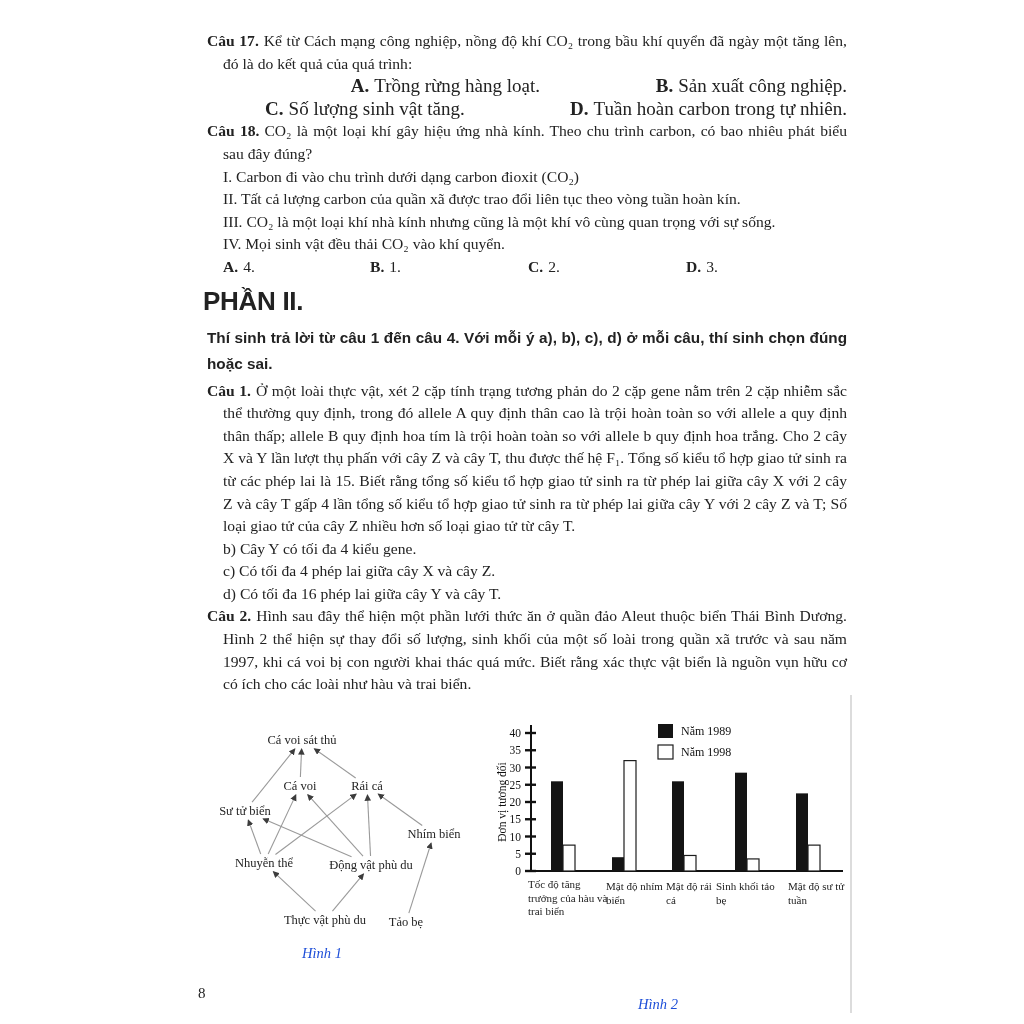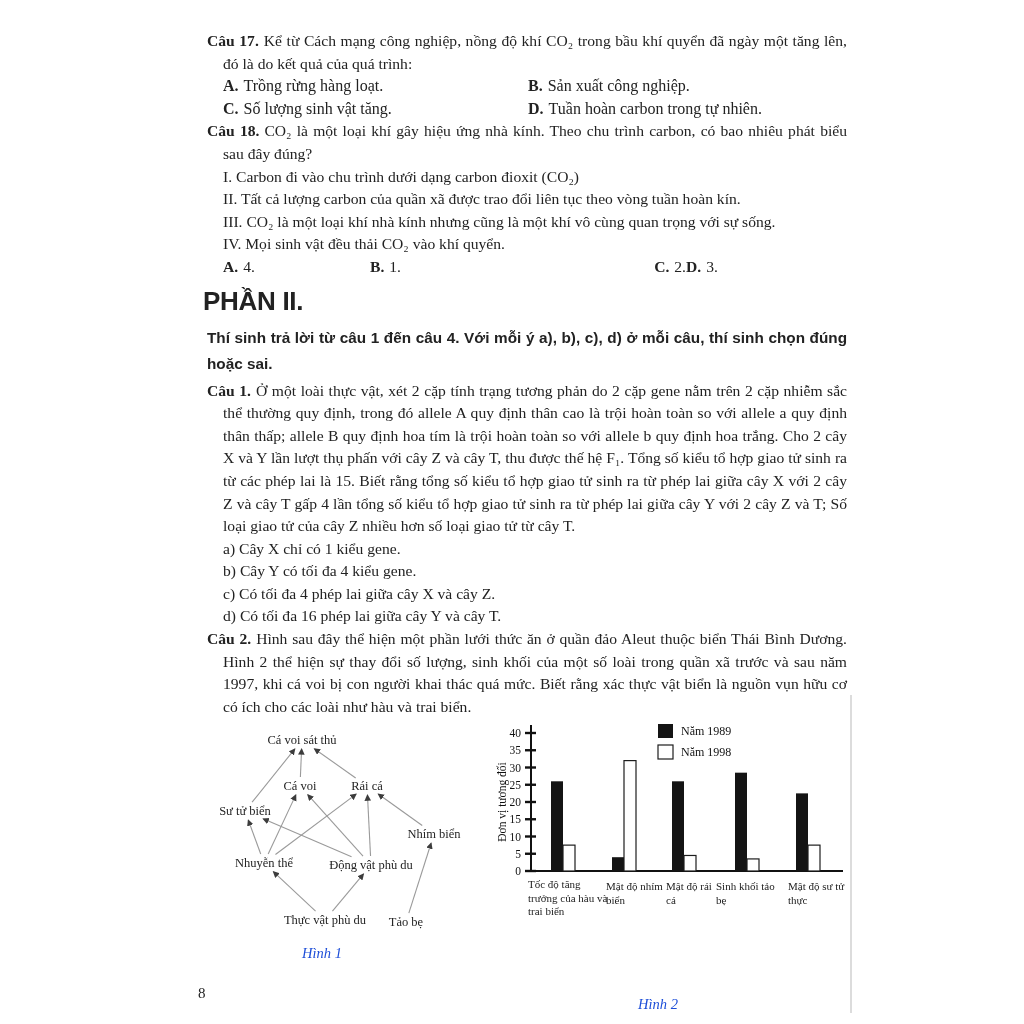--- a/index.html
+++ b/index.html
@@ -3,24 +3,24 @@
 <meta charset="utf-8">
 <style>
   html,body{margin:0;padding:0;background:#ffffff;}
   .page{position:relative;width:1024px;height:1024px;background:#ffffff;overflow:hidden;
         font-family:"Liberation Serif",serif;color:#222;}
   .content{position:absolute;left:207px;top:30px;width:640px;}
   p{margin:0;}
   .q{font-size:15.6px;line-height:22.6px;text-align:justify;padding-left:16px;text-indent:-16px;}
   .qlabel{font-weight:bold;margin-right:5px;}
   .stmt{font-size:15.6px;line-height:22.6px;padding-left:16px;}
-  .optrow{display:flex;padding-left:16px;font-size:16px;line-height:22.6px;}
+  .optrow{display:flex;padding-left:16px;font-size:19px;line-height:22.6px;justify-content:flex-end;}
   .optcol1{width:305px;flex:0 0 305px;}
   .ansrow{display:flex;padding-left:16px;font-size:15.6px;line-height:22.6px;}
-  .ans1{flex:0 0 147px;} .ans2{flex:0 0 158px;} .ans3{flex:0 0 158px;text-align:right;} .ans4{flex:1;}
+  .ans1{flex:0 0 147px;} .ans2{flex:0 0 158px;} .ans3{flex:0 0 158px;} .ans4{flex:1;}
   .optlabel{font-weight:bold;margin-right:5px;}
   .part-heading{font-family:"Liberation Sans",sans-serif;font-weight:bold;font-size:26px;
         letter-spacing:-0.3px;margin:7px 0 8px -4px;}
   .instruction{font-family:"Liberation Sans",sans-serif;font-weight:bold;font-size:15.3px;
         line-height:26px;text-align:justify;margin-bottom:3px;}
   .figcap{position:absolute;font-style:italic;font-size:14.5px;color:#1d4ed8;}
   .catlab{position:absolute;font-size:11px;line-height:13.5px;color:#222;}
   .pagenum{position:absolute;left:198px;top:985px;font-size:15px;color:#222;}
   .scanline{position:absolute;left:850px;top:695px;width:2px;height:318px;background:#dcdcdc;}
   svg .fwlabel{font:12.5px "Liberation Serif",serif;fill:#242424;}
@@ -54,21 +54,20 @@
       <span class="ans1"><span class="optlabel">A.</span><span>4.</span></span>
       <span class="ans2"><span class="optlabel">B.</span><span>1.</span></span>
       <span class="ans3"><span class="optlabel">C.</span><span>2.</span></span>
       <span class="ans4"><span class="optlabel">D.</span><span>3.</span></span>
     </div>
 
     <p class="part-heading">PHẦN II.</p>
     <p class="instruction">Thí sinh trả lời từ câu 1 đến câu 4. Với mỗi ý a), b), c), d) ở mỗi câu, thí sinh chọn đúng hoặc sai.</p>
 
     <p class="q"><span class="qlabel">Câu 1.</span><span>Ở một loài thực vật, xét 2 cặp tính trạng tương phản do 2 cặp gene nằm trên 2 cặp nhiễm sắc thể thường quy định, trong đó allele A quy định thân cao là trội hoàn toàn so với allele a quy định thân thấp; allele B quy định hoa tím là trội hoàn toàn so với allele b quy định hoa trắng. Cho 2 cây X và Y lần lượt thụ phấn với cây Z và cây T, thu được thế hệ F₁. Tổng số kiểu tổ hợp giao tử sinh ra từ các phép lai là 15. Biết rằng tổng số kiểu tổ hợp giao tử sinh ra từ phép lai giữa cây X với 2 cây Z và cây T gấp 4 lần tổng số kiểu tổ hợp giao tử sinh ra từ phép lai giữa cây Y với 2 cây Z và T; Số loại giao tử của cây Z nhiều hơn số loại giao tử từ cây T.</span></p>
-    <p class="stmt">a) Cây X chỉ có 1 kiểu gene.</p>
     <p class="stmt">b) Cây Y có tối đa 4 kiểu gene.</p>
     <p class="stmt">c) Có tối đa 4 phép lai giữa cây X và cây Z.</p>
     <p class="stmt">d) Có tối đa 16 phép lai giữa cây Y và cây T.</p>
 
     <p class="q"><span class="qlabel">Câu 2.</span><span>Hình sau đây thể hiện một phần lưới thức ăn ở quần đảo Aleut thuộc biển Thái Bình Dương. Hình 2 thể hiện sự thay đổi số lượng, sinh khối của một số loài trong quần xã trước và sau năm 1997, khi cá voi bị con người khai thác quá mức. Biết rằng xác thực vật biển là nguồn vụn hữu cơ có ích cho các loài như hàu và trai biển.</span></p>
   </div>
 
   <svg id="fw-svg" style="position:absolute;left:180px;top:718px;" width="300" height="225" viewBox="0 0 300 225">
     <defs>
       <marker id="arw" markerWidth="8" markerHeight="8" refX="5.2" refY="3" orient="auto">
@@ -144,18 +143,18 @@
       <rect x="168" y="12" width="15" height="14" fill="#141414"></rect>
       <text class="leglab" x="191" y="23">Năm 1989</text>
       <rect x="168" y="33" width="15" height="14" fill="#ffffff" stroke="#1d1d1d" stroke-width="1.2"></rect>
       <text class="leglab" x="191" y="44">Năm 1998</text>
     </g>
   </svg>
   <div class="catlab" style="left:528px;top:878px;width:82px;">Tốc độ tăng trưởng của hàu và trai biển</div>
   <div class="catlab" style="left:606px;top:880px;width:66px;">Mật độ nhím biển</div>
   <div class="catlab" style="left:666px;top:880px;width:56px;">Mật độ rái cá</div>
   <div class="catlab" style="left:716px;top:880px;width:66px;">Sinh khối tảo bẹ</div>
-  <div class="catlab" style="left:788px;top:880px;width:64px;">Mật độ sư tử thực</div>
+  <div class="catlab" style="left:788px;top:880px;width:64px;">Mật độ sư tử tuần</div>
   <div class="figcap" style="left:638px;top:996px;">Hình 2</div>
 
   <div class="pagenum">8</div>
   <div class="scanline"></div>
 </div>
 
 </body></html>

